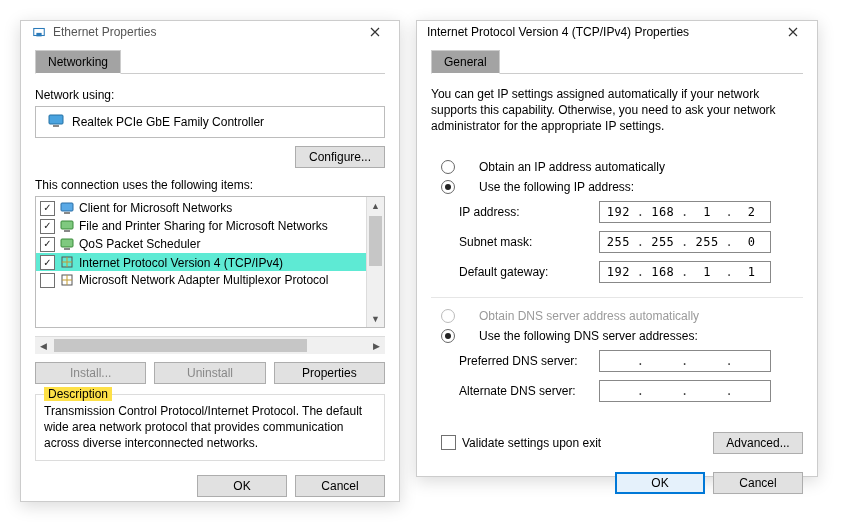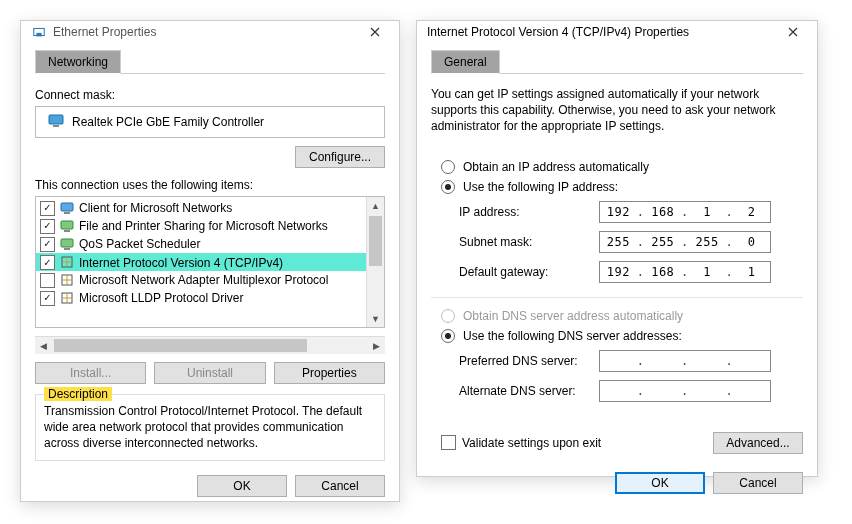--- a/index.html
+++ b/index.html
@@ -136,21 +136,21 @@
   }
   .desc { font-size:12px; line-height:1.35; }
 
   .footer {
     display:flex; justify-content:flex-end; gap:8px;
     padding-top:4px;
   }
 
   
   .intro { margin:2px 0 22px 0; line-height:1.35; }
-  .radio-row { display:flex; align-items:flex-end; gap:8px; margin:3px 0 3px 10px; }
+  .radio-row { display:flex; align-items:flex-end; gap:24px; margin:3px 0 3px 10px; }
   .radio {
     width:12px; height:12px; border:1px solid #666; border-radius:50%;
     display:inline-flex; align-items:center; justify-content:center;
   }
   .radio.selected::after { content:""; width:6px; height:6px; border-radius:50%; background:#222; }
   .radio.disabled { border-color:#bbb; }
   .radio-label.disabled { color:#9a9a9a; }
 
   .fieldrow {
     display:flex; align-items:center;
@@ -193,21 +193,21 @@
           <path d="M1 1 L9 9 M9 1 L1 9" stroke="#333" stroke-width="1.2"></path>
         </svg>
     </span>
   </div>
 
   <div class="body">
     <div class="tabrow">
       <div class="tab">Networking</div>
     </div>
 
-    <div class="label">Connect mask:</div>
+    <div class="label">Network using:</div>
 
     <div class="adapter-box">
       <span class="adapter-icon">
         <svg width="18" height="14" viewBox="0 0 18 14">
             <rect x="1" y="1" width="14" height="9" rx="1" fill="#4aa3df" stroke="#2471a3"></rect>
             <rect x="5" y="11" width="6" height="2" fill="#888"></rect>
           </svg>
       </span>
       <span>Realtek PCIe GbE Family Controller</span>
     </div>
@@ -263,30 +263,20 @@
           <div class="item-row">
             <span class="chk"></span>
             <span class="mini-icon">
               <svg width="16" height="16" viewBox="0 0 16 16">
                 <rect x="3" y="3" width="10" height="10" fill="none" stroke="#555"></rect>
                 <path d="M3 8 H13 M8 3 V13" stroke="#c39b32"></path>
               </svg>
             </span>
             <span>Microsoft Network Adapter Multiplexor Protocol</span>
           </div>
-          <div class="item-row">
-            <span class="chk checked"></span>
-            <span class="mini-icon">
-              <svg width="16" height="16" viewBox="0 0 16 16">
-                <rect x="3" y="3" width="10" height="10" fill="none" stroke="#555"></rect>
-                <path d="M3 8 H13 M8 3 V13" stroke="#c39b32"></path>
-              </svg>
-            </span>
-            <span>Microsoft LLDP Protocol Driver</span>
-          </div>
         </div>
       <div class="vscroll">
         <div class="arr">▲</div>
         <div class="thumb"></div>
         <div class="track"></div>
         <div class="arr">▼</div>
       </div>
     </div>
     <div class="hscroll">
       <div class="arr">◀</div>

